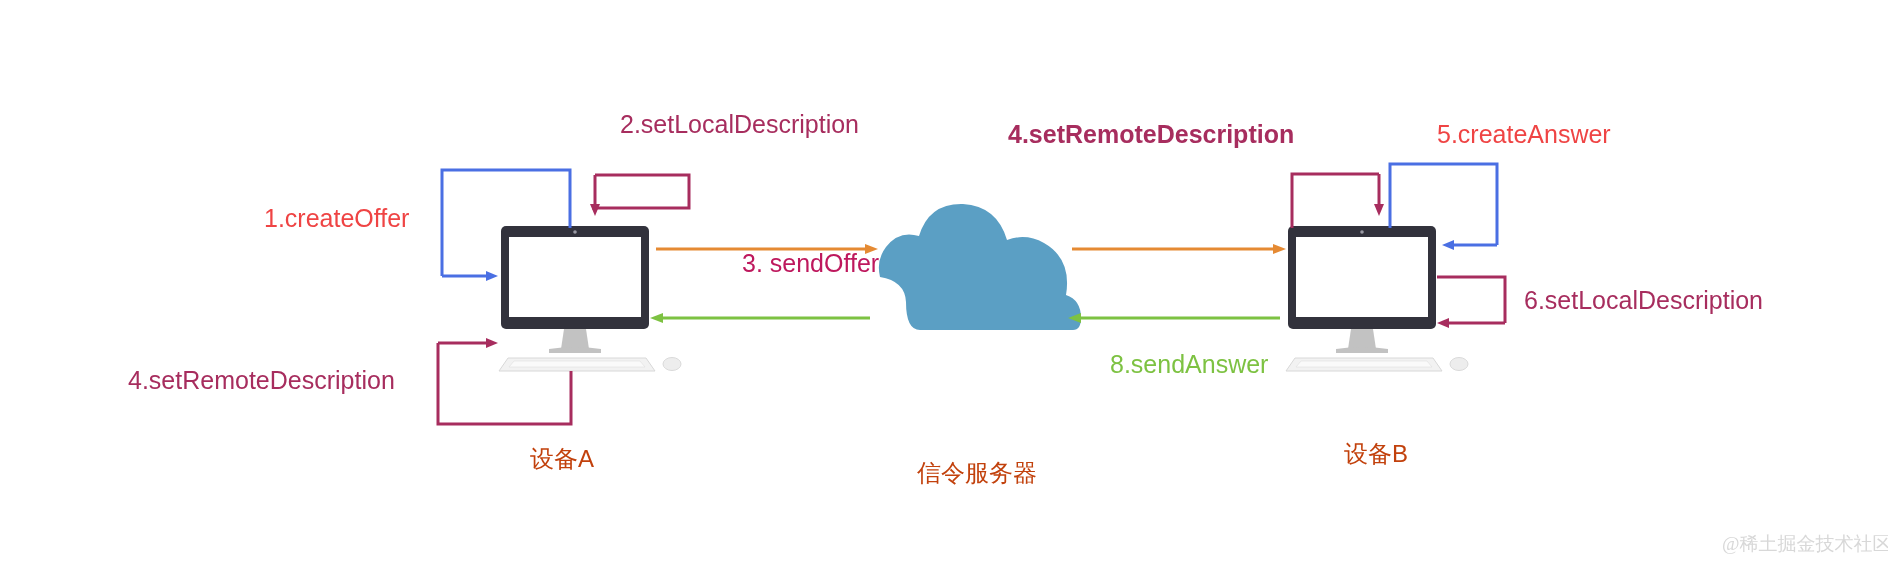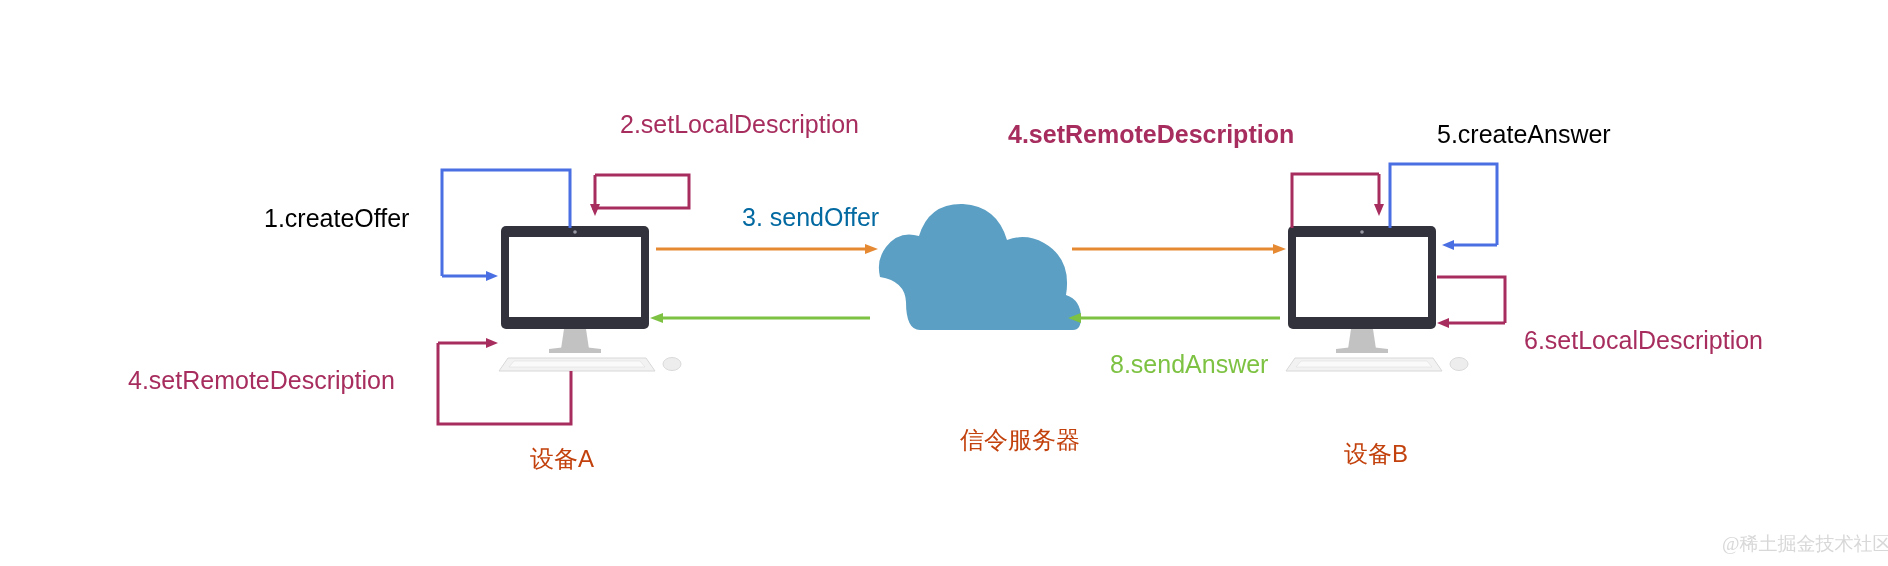--- a/index.html
+++ b/index.html
@@ -25,22 +25,22 @@
     height: 566px;
   }
   .label {
     position: absolute;
     font-family: "Liberation Sans", "DejaVu Sans", sans-serif;
     font-size: 25px;
     white-space: nowrap;
     line-height: 1;
   }
   .label-crimson { color: #A72D5E; }
-  .label-blue    { color: #000000; }
-  .label-orange  { color: #0369a1; }
+  .label-blue    { color: #ef4444; }
+  .label-orange  { color: #be185d; margin-top: 46px; }
   .label-green   { color: #7DC242; }
   .node-caption {
     position: absolute;
     font-family: "Liberation Sans", "DejaVu Sans", sans-serif;
     font-size: 24px;
     color: #c2410c;
     white-space: nowrap;
     line-height: 1;
   }
   .watermark {
@@ -168,27 +168,27 @@
   <div class="label label-blue" style="left:264px;  top:206px;">1.createOffer</div>
 
   <div class="label label-crimson" style="left:620px;  top:112px;">2.setLocalDescription</div>
 
   <div class="label label-orange" style="left:742px;  top:205px;">3. sendOffer</div>
 
   <div class="label label-crimson" style="left:1008px; top:122px;font-weight:bold;">4.setRemoteDescription</div>
 
   <div class="label label-blue" style="left:1437px; top:122px;">5.createAnswer</div>
 
-  <div class="label label-crimson" style="left:1524px; top:288px;margin-top:40px;">6.setLocalDescription</div>
+  <div class="label label-crimson" style="left:1524px; top:288px;">6.setLocalDescription</div>
 
   <div class="label label-green" style="left:1110px; top:352px;">8.sendAnswer</div>
 
   <div class="label label-crimson" style="left:128px;  top:368px;">4.setRemoteDescription</div>
 
   <div class="node-caption" style="left:530px;  top:447px;">设备A</div>
 
-  <div class="node-caption" style="left:917px;  top:428px;margin-left:43px;">信令服务器</div>
+  <div class="node-caption" style="left:917px;  top:461px;">信令服务器</div>
 
   <div class="node-caption" style="left:1344px; top:442px;">设备B</div>
 
   <div class="watermark" style="left:1722px; top:534px;">@稀土掘金技术社区</div>
 
 </div>
 
 </body></html>

